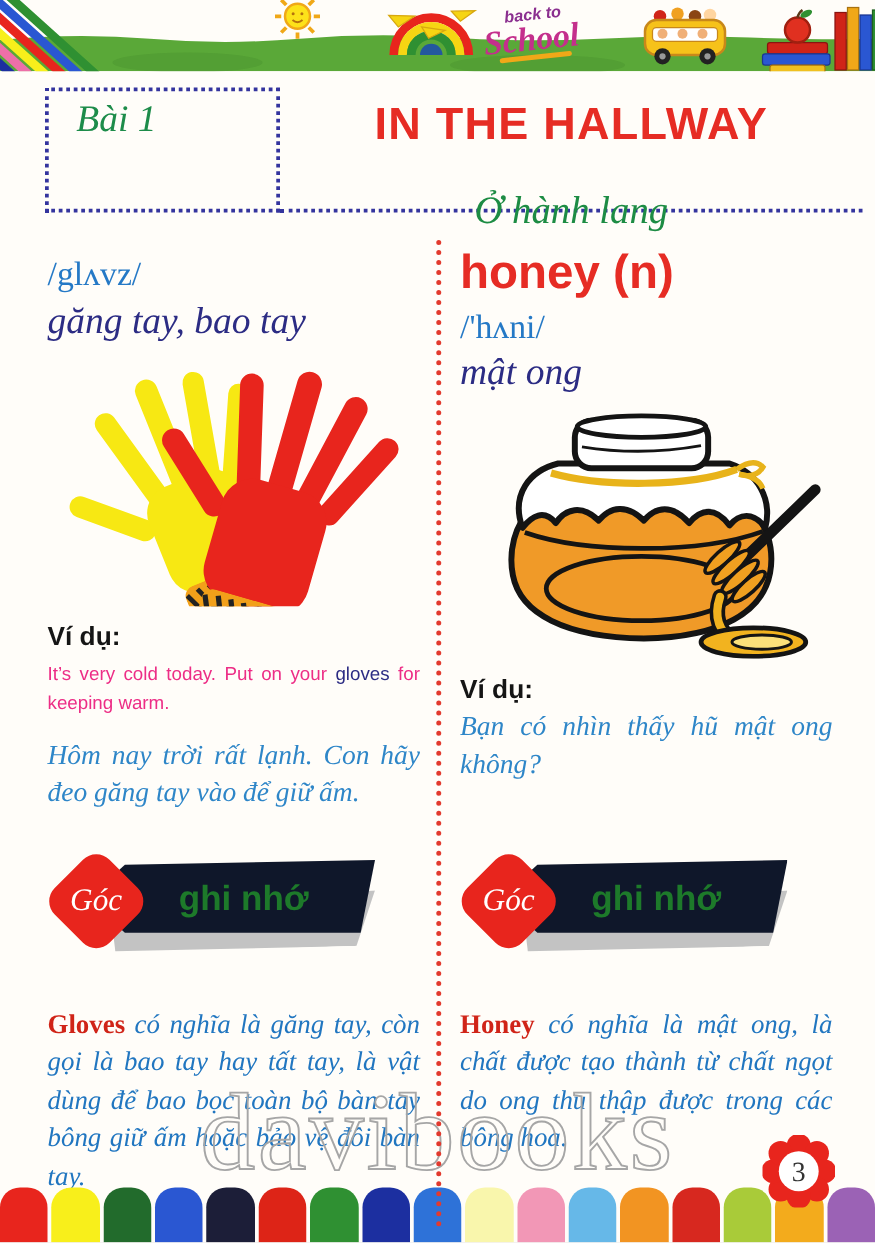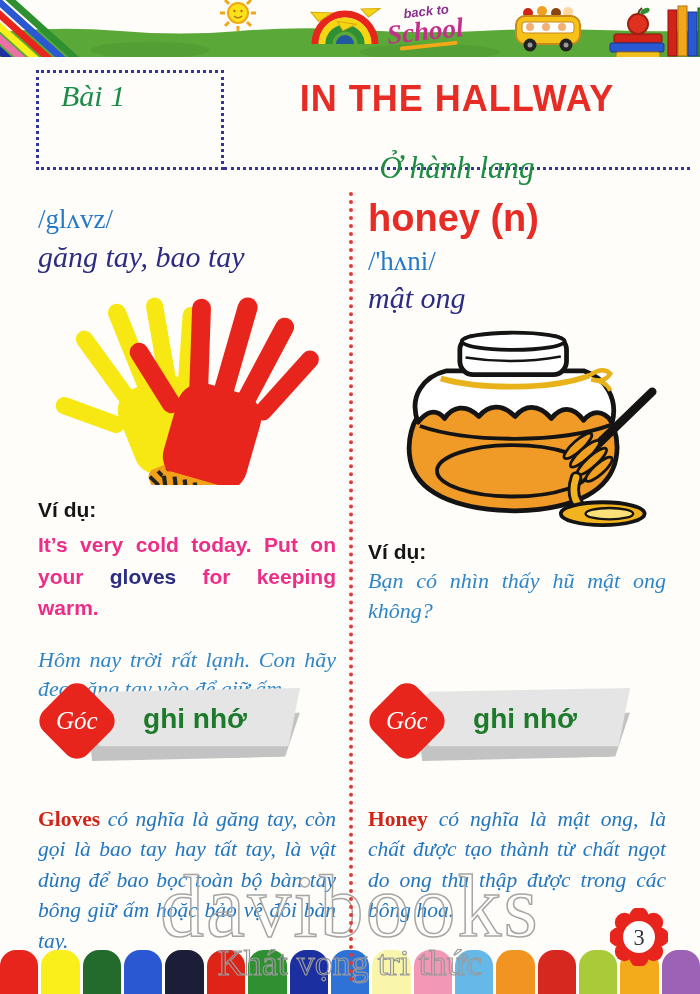--- a/index.html
+++ b/index.html
@@ -24,30 +24,30 @@
            border-left:4px dotted #e23a2e;z-index:6;}
 
   
   .col{position:absolute;top:198px;width:298px;height:782px;z-index:2;}
   .col.left{left:38px;} .col.right{left:368px;}
   .word{font-size:38px;font-weight:bold;color:#e62c24;line-height:1.1;}
   .phonetic{font-family:"Liberation Serif",serif;font-size:27px;color:#2579c6;margin-top:7px;line-height:1.1;}
   .meaning{font-family:"Liberation Serif",serif;font-style:italic;font-size:30px;color:#2c2c84;margin-top:5px;line-height:1.15;}
   .illus{height:202px;margin-top:10px;display:flex;justify-content:center;align-items:center;}
   .ex-label{font-size:21px;font-weight:bold;color:#151515;margin-top:12px;}
-  .ex-en{font-size:21px;color:#ed2d86;margin-top:7px;line-height:1.5;text-align:justify;font-weight:bold;}
+  .ex-en{font-size:15px;color:#ed2d86;margin-top:7px;line-height:1.5;text-align:justify;}
   .ex-en .kw{color:#2c2c84;}
   .ex-vi{font-family:"Liberation Serif",serif;font-style:italic;font-size:22px;color:#2e86c8;
          line-height:1.35;text-align:justify;margin-top:2px;}
 
   
   .memo-badge{position:absolute;left:2px;top:486px;width:286px;height:88px;}
   .badge-shadow{position:absolute;left:48px;top:32px;width:212px;height:44px;background:#c3c3c3;
                 transform:skewY(-2deg);clip-path:polygon(0 12%,100% 0,93% 100%,2% 94%);}
-  .badge-banner{position:absolute;left:30px;top:4px;width:230px;height:62px;background:#e5e5e5;
+  .badge-banner{position:absolute;left:30px;top:4px;width:230px;height:62px;background:#0f172a;
                 clip-path:polygon(0 50%,13% 6%,100% 0,95% 94%,13% 94%);
                 display:flex;align-items:center;justify-content:center;padding-left:20px;box-sizing:border-box;}
   .badge-banner span{color:#1d7a2a;font-weight:bold;font-size:28px;}
   .badge-diamond{position:absolute;left:6px;top:6px;width:62px;height:62px;background:#e8251d;
                  border-radius:15px;transform:rotate(45deg);
                  display:flex;align-items:center;justify-content:center;}
   .badge-diamond span{transform:rotate(-45deg);color:#fff;font-family:"Liberation Serif",serif;
                       font-style:italic;font-size:25px;}
 
   
@@ -292,21 +292,20 @@
         <span>ghi nhớ</span>
       </div>
       <div class="badge-diamond">
         <span>Góc</span>
       </div>
     </div>
     <p class="note"><span class="nw">Honey</span><span> có nghĩa là mật ong, là chất được tạo thành từ chất ngọt do ong thu thập được trong các bông hoa.</span></p>
   </div>
 
   <div class="wm wm1">davibooks</div>
-  <div class="wm wm2">Khát vọng tri thức</div>
 
   <div class="crayon-band">
       <div class="crayon" style="background: rgb(232, 37, 29);"></div>
       <div class="crayon" style="background: rgb(248, 239, 27);"></div>
       <div class="crayon" style="background: rgb(34, 107, 44);"></div>
       <div class="crayon" style="background: rgb(42, 87, 210);"></div>
       <div class="crayon" style="background: rgb(28, 30, 56);"></div>
       <div class="crayon" style="background: rgb(221, 36, 23);"></div>
       <div class="crayon" style="background: rgb(47, 144, 50);"></div>
       <div class="crayon" style="background: rgb(28, 47, 160);"></div>

